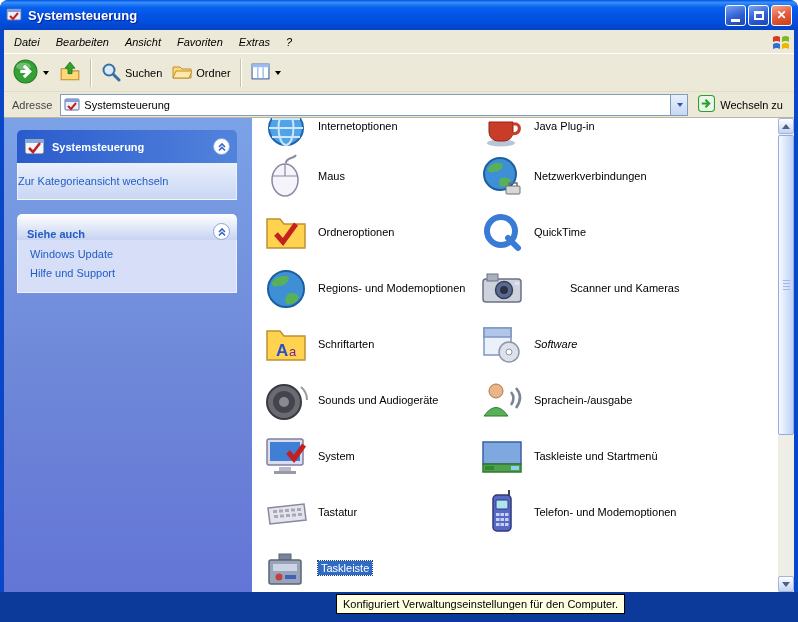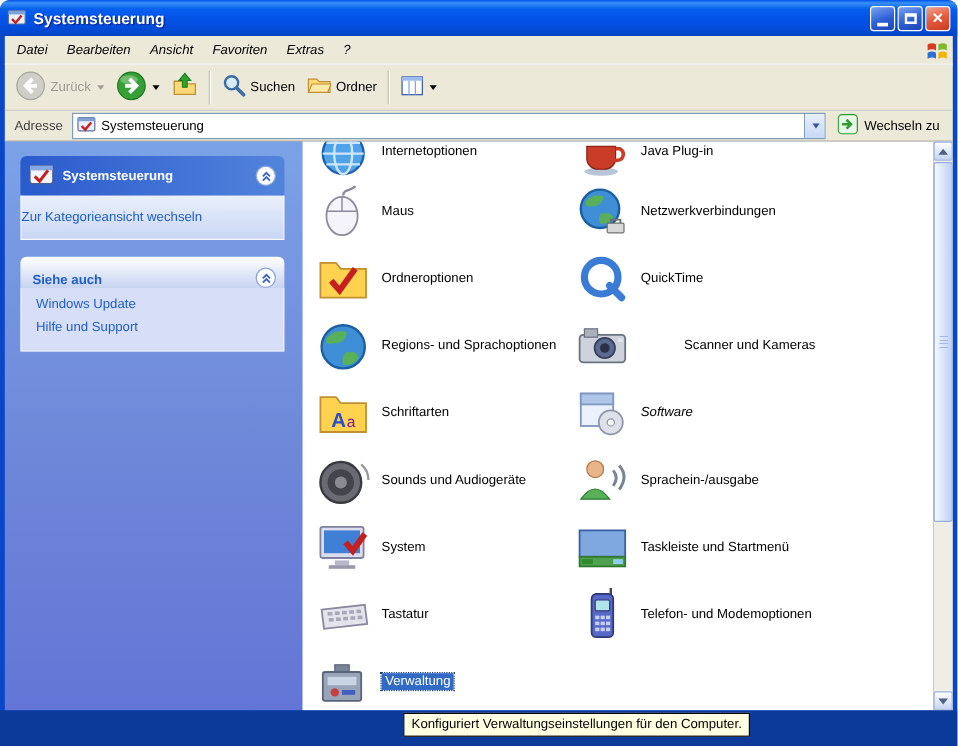--- a/index.html
+++ b/index.html
@@ -130,30 +130,20 @@
       <svg width="18" height="18" viewBox="0 0 18 18">
           <path d="M1 4 q4 -2 7 0 v5 q-3 -2 -7 0 z" fill="#D93A21"></path>
           <path d="M10 4 q4 -2 7 0 v5 q-3 -2 -7 0 z" fill="#7EB927"></path>
           <path d="M1 11 q4 -2 7 0 v5 q-3 -2 -7 0 z" fill="#2F6FD2"></path>
           <path d="M10 11 q4 -2 7 0 v5 q-3 -2 -7 0 z" fill="#F1B500"></path>
         </svg>
     </span>
   </div>
 
   <div class="toolbar">
-    <span class="tb-btn disabled">
-      <span>
-        <svg width="25" height="25" viewBox="0 0 24 24">
-            <circle cx="12" cy="12" r="11" fill="#CFCFC8" stroke="#A8A8A0"></circle>
-            <path d="M13.5 6.5 L8 12 l5.5 5.5 M8 12 h9" stroke="#fff" stroke-width="3" fill="none"></path>
-          </svg>
-      </span>
-      <span>Zurück</span>
-      <span class="caret gray"></span>
-    </span>
     <span class="tb-btn">
       <span>
         <svg width="25" height="25" viewBox="0 0 24 24">
             <circle cx="12" cy="12" r="11" fill="#35A035" stroke="#1E7A1E"></circle>
             <ellipse cx="10" cy="7" rx="7" ry="3.5" fill="#fff" opacity="0.3"></ellipse>
             <path d="M10.5 6.5 L16 12 l-5.5 5.5 M7 12 h9" stroke="#fff" stroke-width="3" fill="none"></path>
           </svg>
       </span>
       <span class="caret"></span>
     </span>
@@ -331,21 +321,21 @@
     </div>
 
     <div class="tile" style="left:10px;top:146px;">
       <span class="ticon">
         <svg viewBox="0 0 48 48">
             <circle cx="24" cy="25" r="18" fill="#3F8FD6" stroke="#1C5FA0" stroke-width="2"></circle>
             <path d="M10 18 q8 -9 17 -5 q-1 9 -11 9 q-7 2 -6 -4z" fill="#58B058"></path>
             <path d="M26 30 q9 -3 11 4 q-5 8 -13 6 q-2 -6 2 -10z" fill="#58B058"></path>
           </svg>
       </span>
-      <span class="tlabel">Regions- und Sprachoptionen</span>
+      <span class="tlabel">Regions- und Modemoptionen</span>
     </div>
 
     <div class="tile" style="left:226px;top:146px;gap:44px;">
       <span class="ticon">
         <svg viewBox="0 0 48 48">
             <rect x="5" y="15" width="38" height="23" rx="3" fill="#CDD2DC" stroke="#6A7282" stroke-width="1.5"></rect>
             <rect x="9" y="10" width="11" height="7" fill="#AAB0BC" stroke="#6A7282"></rect>
             <circle cx="26" cy="26" r="8.5" fill="#5A6A90" stroke="#38405C" stroke-width="1.5"></circle>
             <circle cx="26" cy="26" r="4" fill="#2A3048"></circle>
             <rect x="37" y="18" width="4" height="3" fill="#E0E4EC"></rect>
@@ -471,21 +461,21 @@
     <div class="tile" style="left:10px;top:426px;">
       <span class="ticon">
         <svg viewBox="0 0 48 48">
             <rect x="17" y="10" width="12" height="6" fill="#7A8498" stroke="#5A6478"></rect>
             <rect x="7" y="16" width="32" height="24" rx="2" fill="#9AA4B8" stroke="#5A6478" stroke-width="1.5"></rect>
             <rect x="11" y="20" width="24" height="7" fill="#CBD4E4"></rect>
             <circle cx="17" cy="33" r="3.5" fill="#C44040"></circle>
             <rect x="23" y="31" width="11" height="4" fill="#4060C0"></rect>
           </svg>
       </span>
-      <span class="tlabel selected">Verwaltung</span>
+      <span class="tlabel selected">Taskleiste</span>
     </div>
 
   </div>
 
   <div class="scrollbar">
     <span class="sb-btn sb-up">
         <span class="tri-up"></span>
       </span>
     <span class="sb-thumb">
         <span class="sb-grip"></span>

